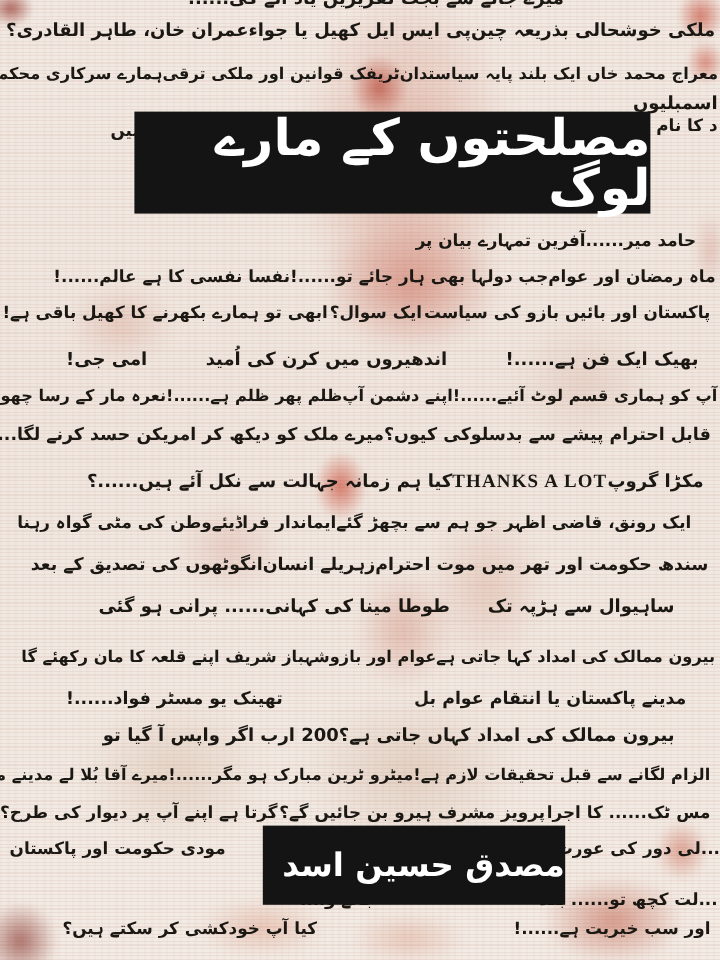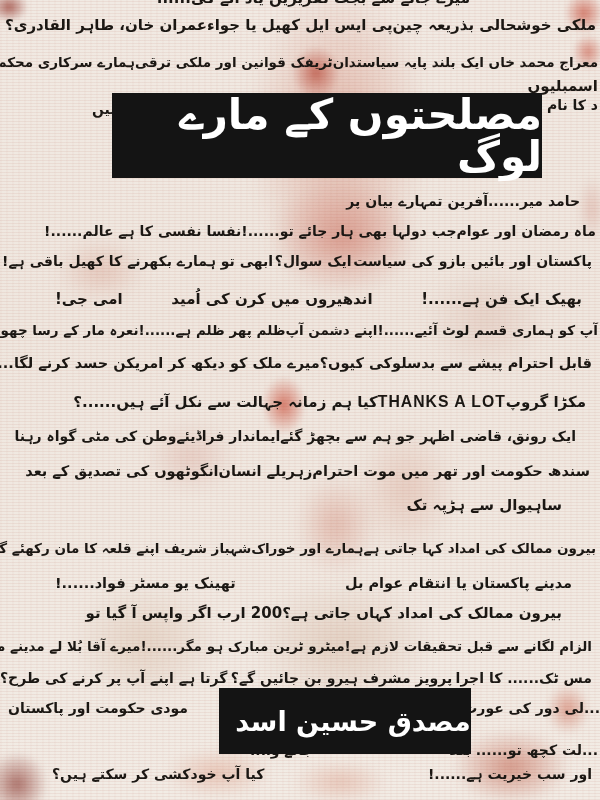--- a/index.html
+++ b/index.html
@@ -34,21 +34,21 @@
   .b18{left:546px; top:684px; width:44px;  height:50px;  background:radial-gradient(closest-side,rgba(194,74,48,.45),rgba(194,74,48,0)); filter:blur(3px);}
   .b19{left:292px; top:760px; width:96px;  height:44px;  background:radial-gradient(closest-side,rgba(212,132,106,.35),rgba(212,132,106,0)); filter:blur(5px);}
   .b20{left:578px; top:176px; width:28px;  height:64px;  background:radial-gradient(closest-side,rgba(199,119,104,.32),rgba(199,119,104,0)); filter:blur(4px);}
 
   .row{
     position:absolute; left:0; right:0; z-index:2;
     direction:rtl; display:flex; justify-content:space-between; align-items:baseline;
     white-space:nowrap; overflow:hidden; font-weight:700; line-height:1.55;
   }
   .seg{display:inline-block;text-align:center;}
-  .seg.latin{direction:ltr; font-family:Liberation Sans, sans-serif; letter-spacing:1px; font-size:1.05em;}
+  .seg.latin{direction:ltr; font-family:Liberation Serif, serif; letter-spacing:1px; font-size:1.05em;}
   .frag{position:absolute; z-index:2; direction:rtl; font-weight:700; white-space:nowrap;}
 
   .title-box{
     position:absolute; left:112px; top:93px; width:430px; height:85px; z-index:3;
     background:#141414; display:flex; align-items:center; justify-content:center;
   }
   .title-box .t{color:#ffffff; font-size:42px; font-weight:700; direction:rtl; line-height:1;}
   .author-box{
     position:absolute; left:219px; top:688px; width:252px; height:66px; z-index:3;
     background:#141414; display:flex; align-items:center; justify-content:center;
@@ -134,43 +134,44 @@
         <span class="seg">ایماندار فراڈیئے</span>
         <span class="seg">وطن کی مٹی گواہ رہنا</span>
       </div>
       <div class="row" style="top: 460px; font-size: 14.5px; padding-right: 10px; padding-left: 28px;">
         <span class="seg">سندھ حکومت اور تھر میں موت احترام</span>
         <span class="seg">زہریلے انسان</span>
         <span class="seg">انگوٹھوں کی تصدیق کے بعد</span>
       </div>
       <div class="row" style="top: 494px; font-size: 15px; padding-right: 38px; padding-left: 82px;">
         <span class="seg">ساہیوال سے ہڑپہ تک</span>
+        <span class="seg">طوطا مینا کی کہانی...... پرانی ہو گئی</span>
       </div>
       <div class="row" style="top: 538px; font-size: 13.5px; padding-right: 4px; padding-left: 18px;">
         <span class="seg">بیرون ممالک کی امداد کہا جاتی ہے</span>
-        <span class="seg">ہمارے اور خوراک</span>
+        <span class="seg">عوام اور بازو</span>
         <span class="seg">شہباز شریف اپنے قلعہ کا مان رکھئے گا</span>
       </div>
       <div class="row" style="top: 572px; font-size: 14.5px; padding-right: 28px; padding-left: 55px;">
         <span class="seg">مدینے پاکستان یا انتقام عوام بل</span>
         <span class="seg">تھینک یو مسٹر فواد......!</span>
       </div>
       <div class="row" style="top: 602px; font-size: 15px; padding-right: 38px; padding-left: 112px;">
         <span class="seg">بیرون ممالک کی امداد کہاں جاتی ہے؟</span>
         <span class="seg">200 ارب اگر واپس آ گیا تو</span>
       </div>
       <div class="row" style="top: 636px; font-size: 13.5px; padding-right: 8px; padding-left: 0px;">
         <span class="seg">الزام لگانے سے قبل تحقیقات لازم ہے!</span>
         <span class="seg">میٹرو ٹرین مبارک ہو مگر......!</span>
         <span class="seg">میرے آقا بُلا لے مدینے مجھے</span>
       </div>
       <div class="row" style="top: 668px; font-size: 14px; padding-right: 8px; padding-left: 0px;">
         <span class="seg">مس ٹک...... کا اجرا</span>
         <span class="seg">پرویز مشرف ہیرو بن جائیں گے؟</span>
-        <span class="seg">گرتا ہے اپنے آپ پر کرنے کی طرح؟</span>
+        <span class="seg">گرتا ہے اپنے آپ پر دیوار کی طرح؟</span>
       </div>
       <div class="row" style="top: 698px; font-size: 14px; padding-right: 0px; padding-left: 8px;">
         <span class="seg">...لی دور کی عورت اور آج کی عورت</span>
         <span class="seg">مودی حکومت اور پاکستان</span>
       </div>
       <div class="row" style="top: 740px; font-size: 14px; padding-right: 2px; padding-left: 250px;">
         <span class="seg">...لت کچھ تو...... بتلا</span>
         <span class="seg">جانے وا...</span>
       </div>
       <div class="row" style="top: 764px; font-size: 14px; padding-right: 8px; padding-left: 52px;">

